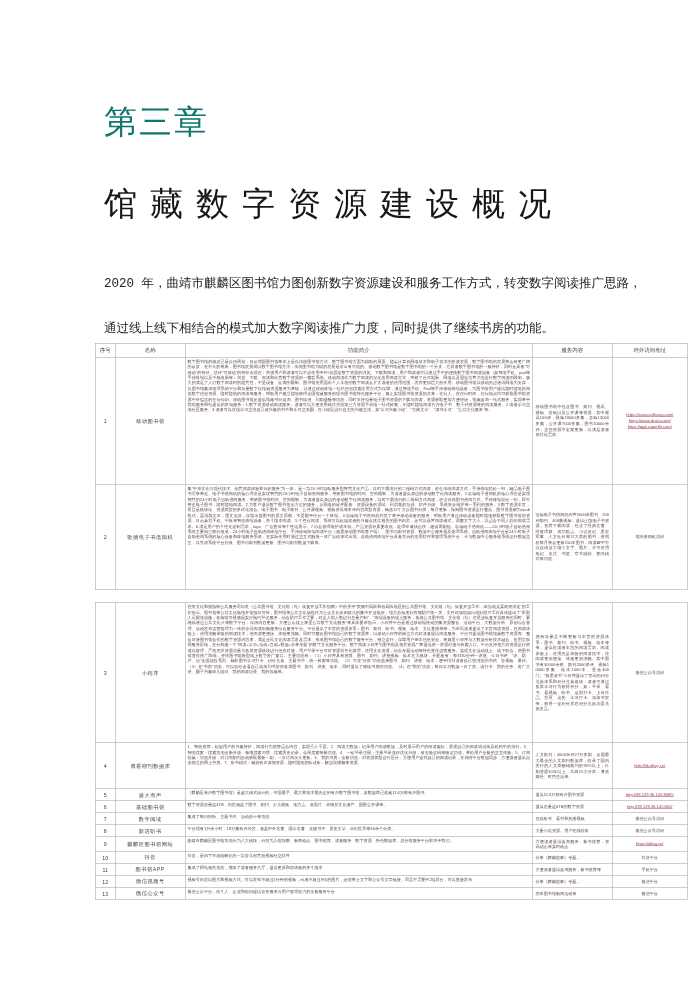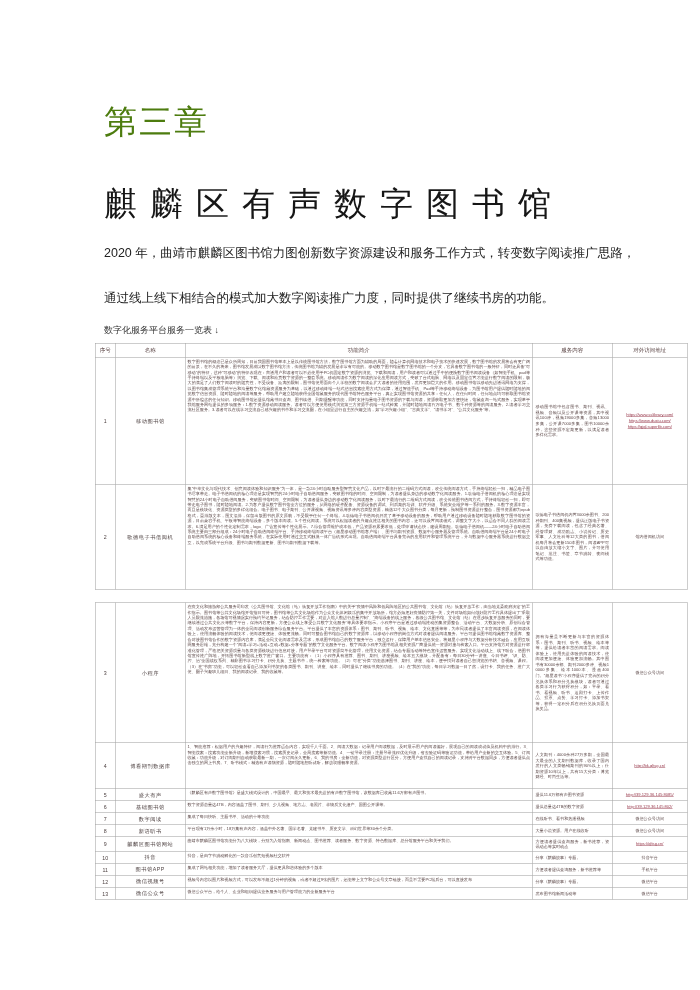--- a/index.html
+++ b/index.html
@@ -1,22 +1,22 @@
 <!DOCTYPE html>
 <html><head>
 <meta charset="utf-8">
 <style>
   html,body{margin:0;padding:0;background:#ffffff;}
   body{width:700px;height:990px;font-family:"Liberation Sans","DejaVu Sans",sans-serif;color:#1a1a1a;overflow:hidden;}
   .page{position:relative;width:700px;height:990px;background:#fff;}
   .content{margin-left:95px;width:594px;}
-  .chapter-title{font-size:33px;font-weight:500;margin:0;padding:100px 0 0 9px;letter-spacing:2px;color:#4d7c0f;}
+  .chapter-title{font-size:33px;font-weight:500;margin:0;padding:100px 0 0 9px;letter-spacing:2px;color:#0f766e;}
   .main-title{font-size:33px;font-weight:500;margin:37px 0 0 0;padding-left:9px;letter-spacing:13px;color:#161616;white-space:nowrap;}
   .body-par{font-size:12.5px;margin:0;padding-left:9px;color:#222;}
-  .par-1{margin-top:18px;}
+  .par-1{margin-top:48px;font-family:Liberation Mono, monospace;}
   .par-2{margin-top:28px;}
   .table-caption{font-size:9px;margin-top:17px;padding-left:9px;color:#333;}
   
   .table-area{margin-top:6px;width:594px;height:560px;overflow:hidden;}
   .table-scale{width:1188px;transform:scale(0.5);transform-origin:0 0;}
   table.svc{border-collapse:collapse;table-layout:fixed;width:1184px;background:#fff;}
   table.svc td,table.svc th{border:1px solid #9b9b9b;overflow:hidden;}
   table.svc th{font-size:11px;font-weight:normal;color:#5a4444;padding:6px 2px;text-align:center;}
   td.c-no{font-size:10.5px;text-align:center;vertical-align:middle;color:#4e4242;}
   td.c-name{font-size:10.5px;text-align:center;vertical-align:middle;color:#4e4242;letter-spacing:1px;}
@@ -25,24 +25,23 @@
   td.c-addr{font-size:8.2px;line-height:1.4;text-align:center;vertical-align:middle;color:#5c4848;padding:2px 3px;word-break:break-all;}
   .addr-link{color:#993a4d;text-decoration:underline;cursor:pointer;}
   .tbl-gap{height:26px;}
 </style>
 </head>
 <body>
 
 <div class="page">
   <div class="content">
     <h1 class="chapter-title">第三章</h1>
-    <h1 class="main-title">麒麟区有声数字图书馆</h1>
+    <h1 class="main-title">馆藏数字资源建设概况</h1>
     <p class="body-par par-1">2020 年，曲靖市麒麟区图书馆力图创新数字资源建设和服务工作方式，转变数字阅读推广思路，</p>
     <p class="body-par par-2">通过线上线下相结合的模式加大数字阅读推广力度，同时提供了继续书房的功能。</p>
-    <div class="table-caption">数字化服务平台服务一览表 ↓</div>
 
     <div class="table-area">
       <div class="table-scale">
         <table class="svc">
           <colgroup>
               <col style="width:40px">
               <col style="width:140px">
               <col style="width:694px">
               <col style="width:160px">
               <col style="width:150px">

